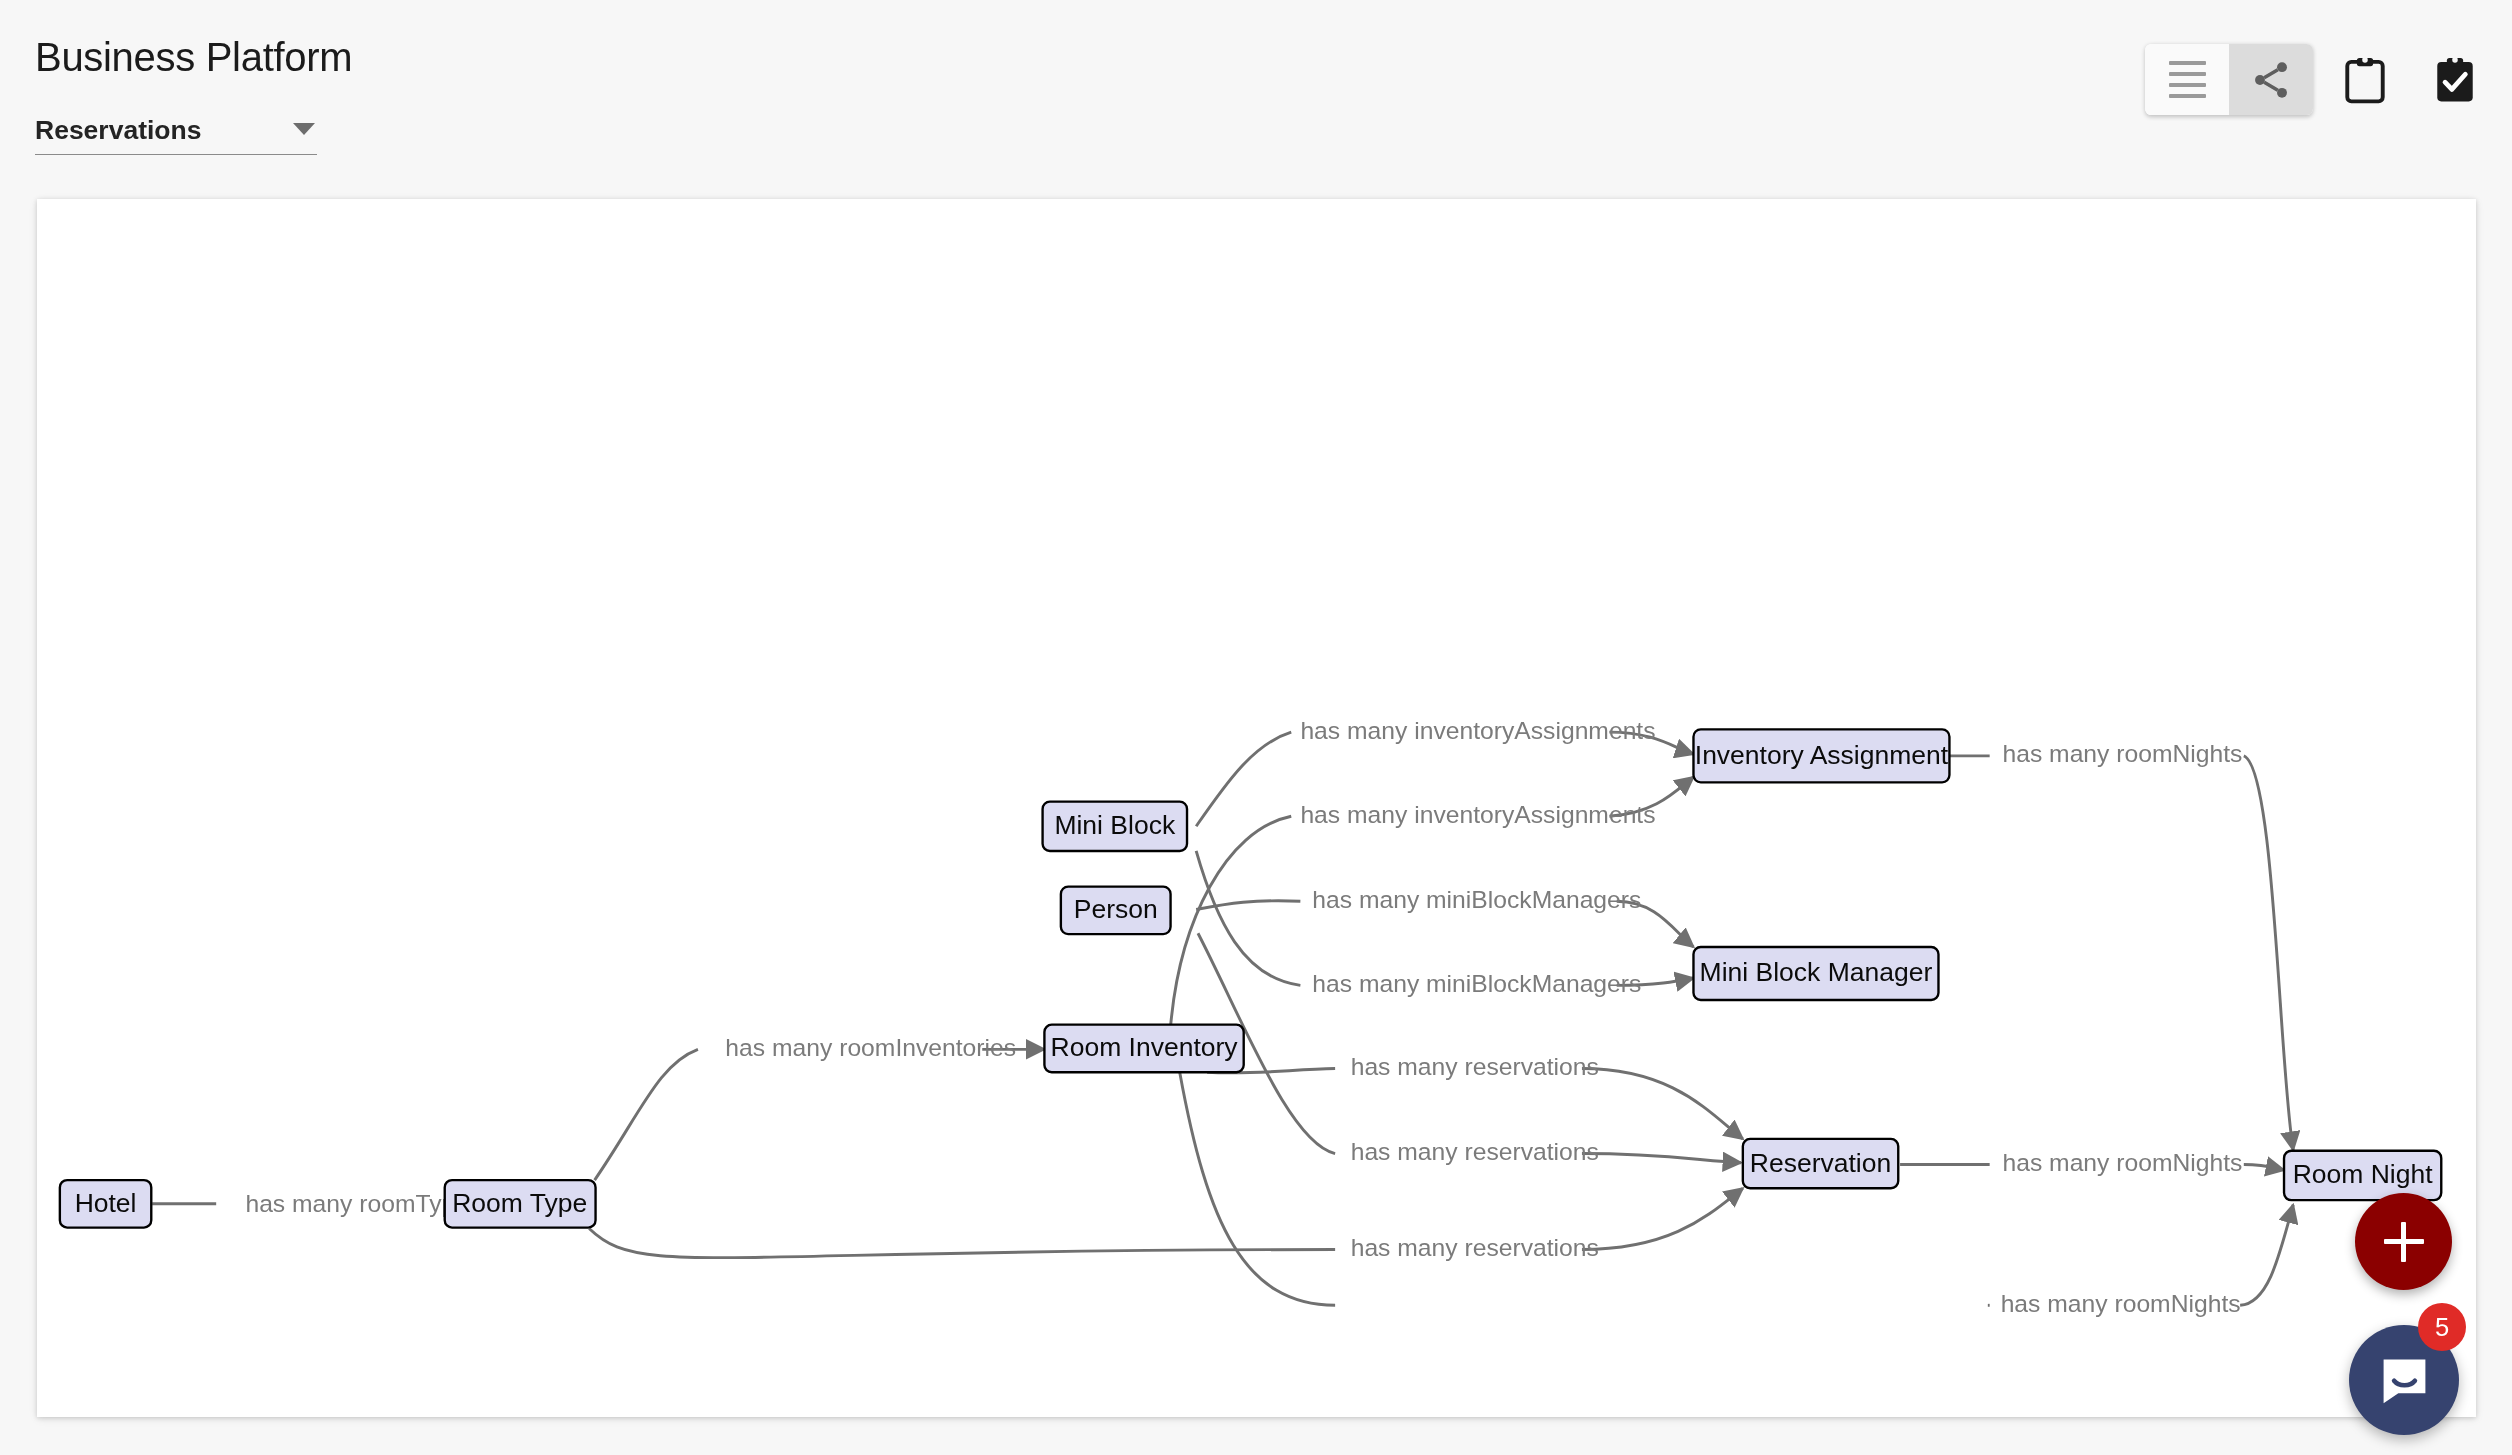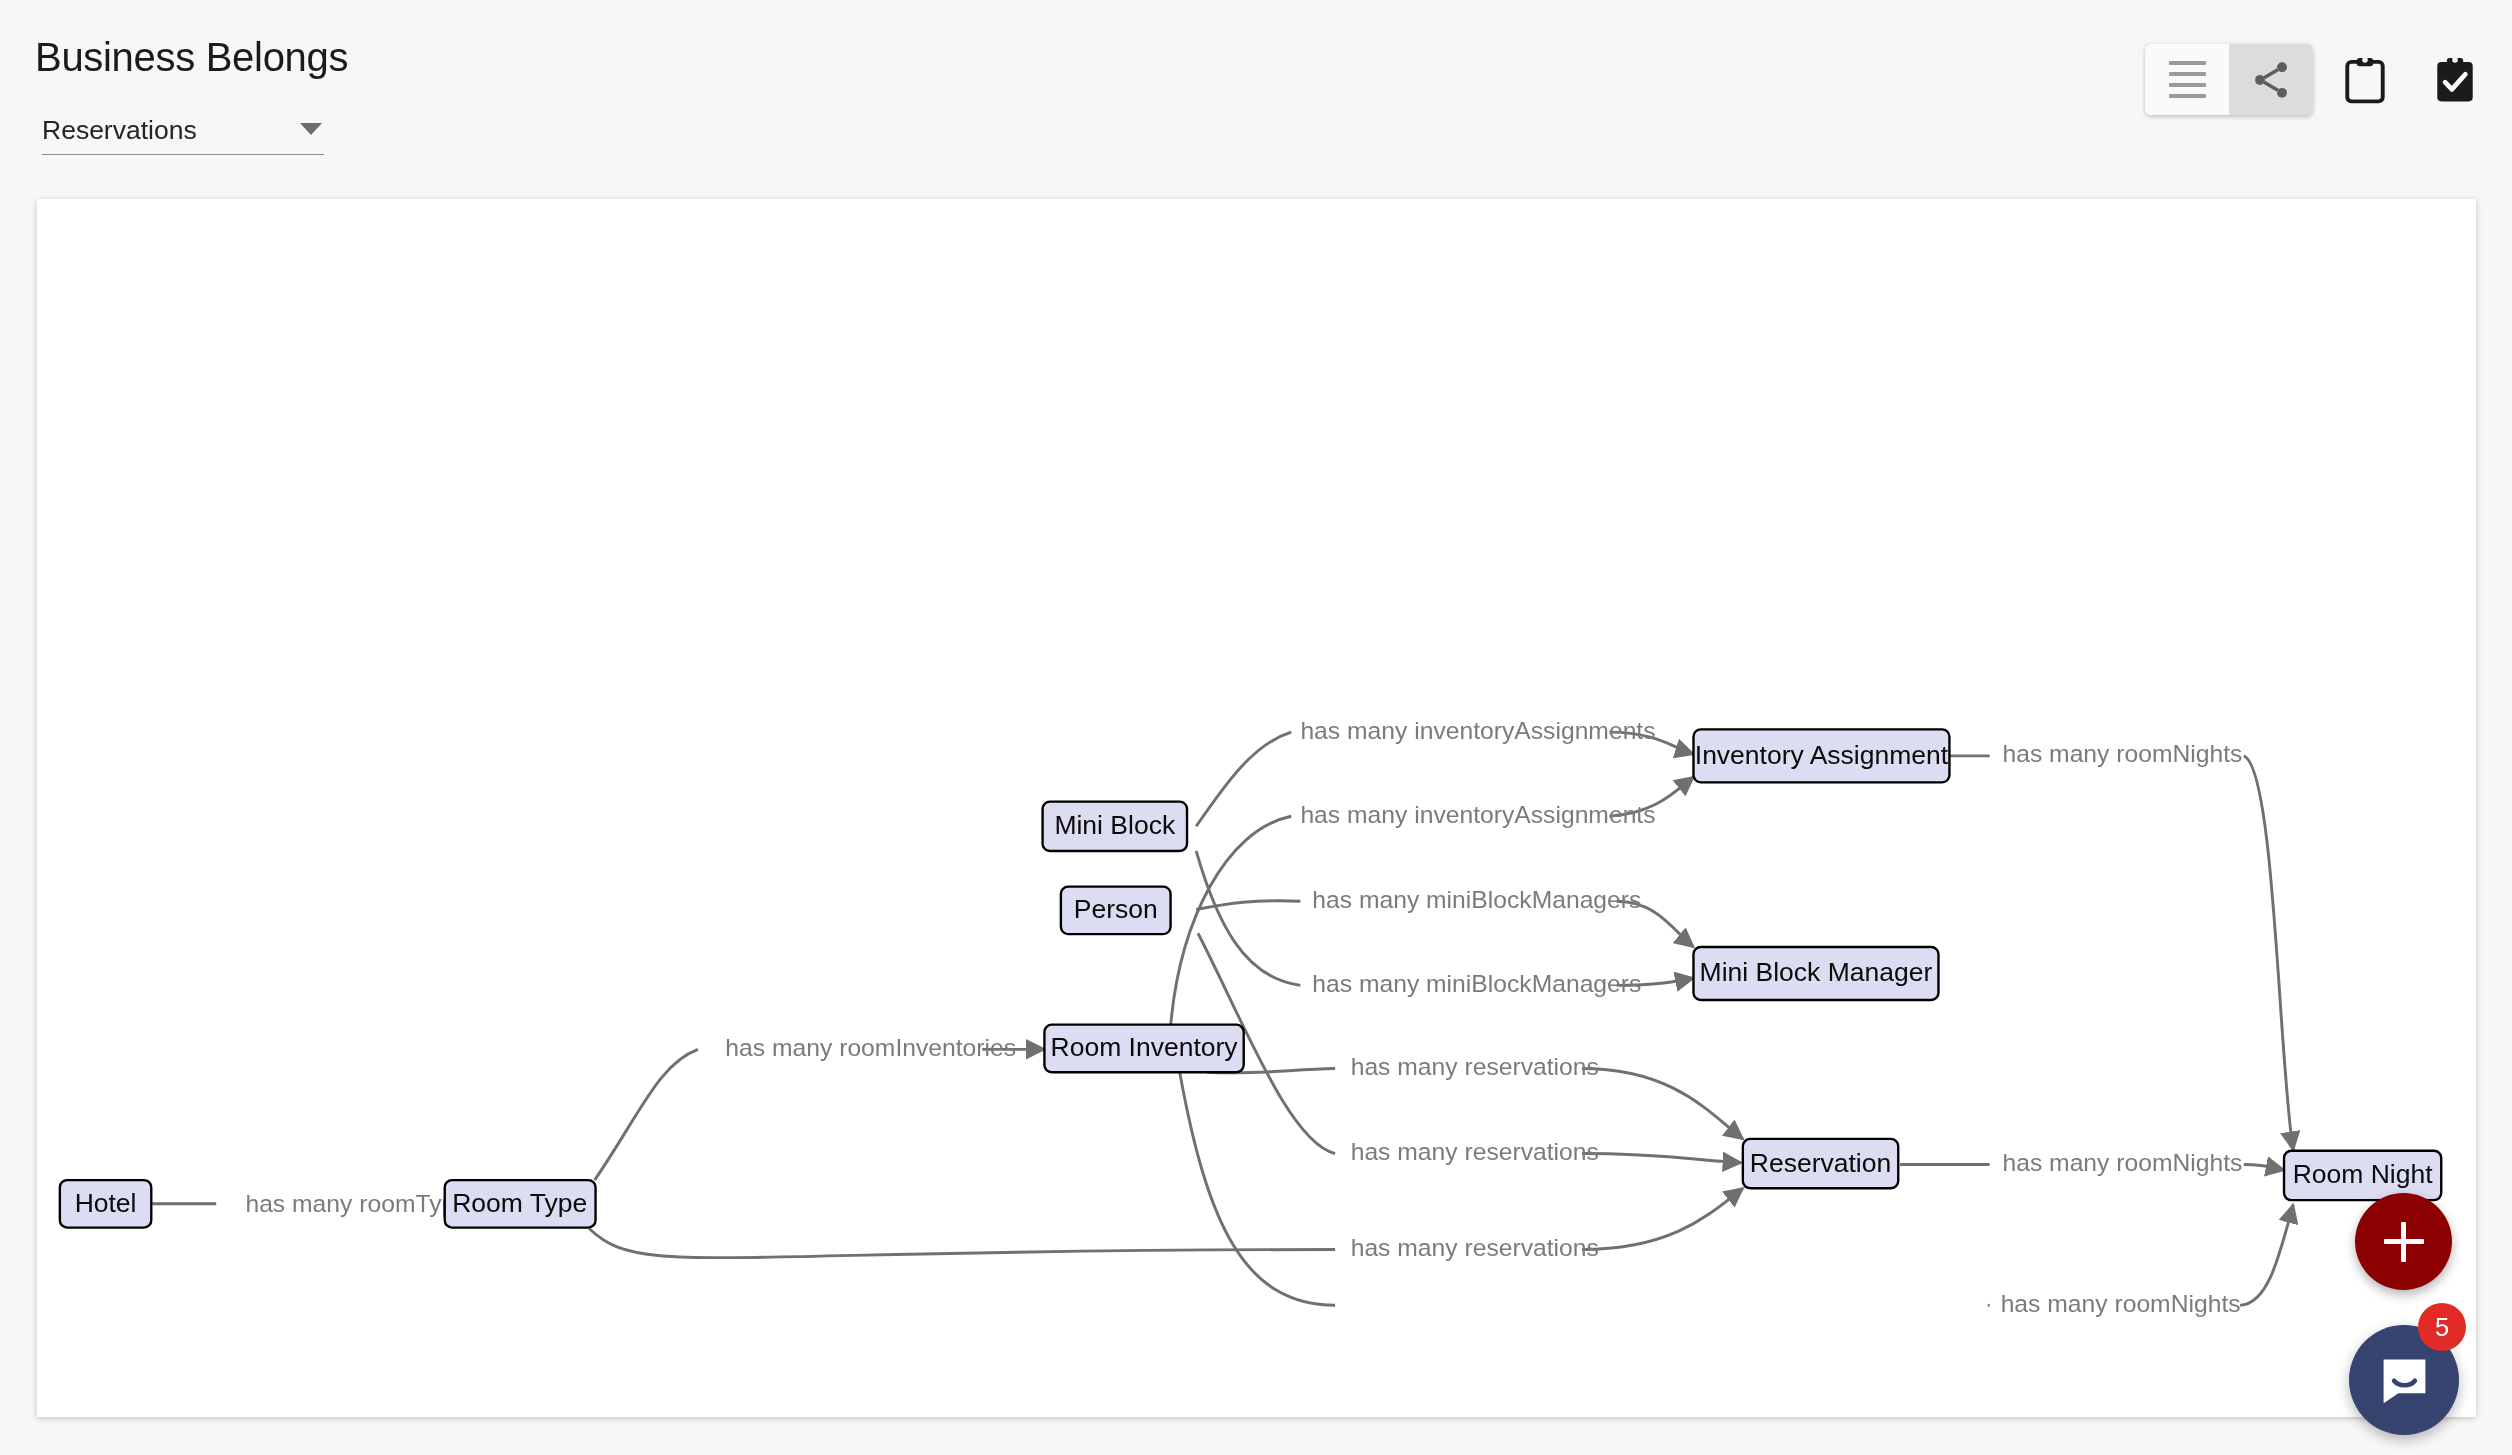--- a/index.html
+++ b/index.html
@@ -61,22 +61,22 @@
     width: 71px; height: 71px;
     display: flex; align-items: center; justify-content: center;
     cursor: pointer;
   }
   #clipboard-plain-btn { right: 112px; }
   #clipboard-check-btn { right: 22px; }
 
   
   .controls-bar {
     position: absolute;
-    left: 7px; top: 108px;
-    width: 2040px; height: 71px;
+    left: 0; top: 108px;
+    width: 2040px; height: 71px; font-weight: bold;
   }
   .select-wrap {
     position: absolute;
     left: 35px; top: 9.1px;
     width: 282px;
     border-bottom: 1.8px solid #8b8b8b;
     padding-bottom: 10px;
     cursor: pointer;
   }
   .select-wrap .value {
@@ -234,21 +234,21 @@
     background: #e02b27;
     color: #fff;
     font-size: 25.6px;
     display: flex; align-items: center; justify-content: center;
     cursor: pointer;
   }
 </style>
 </head>
 <body>
 
-<div class="page-title">Business Belongs</div>
+<div class="page-title">Business Platform</div>
 
 <div class="view-toggle">
   <div class="seg">
     <span class="hamburger">
       <i></i>
         <i></i>
         <i></i>
         <i></i>
     </span>
   </div>

